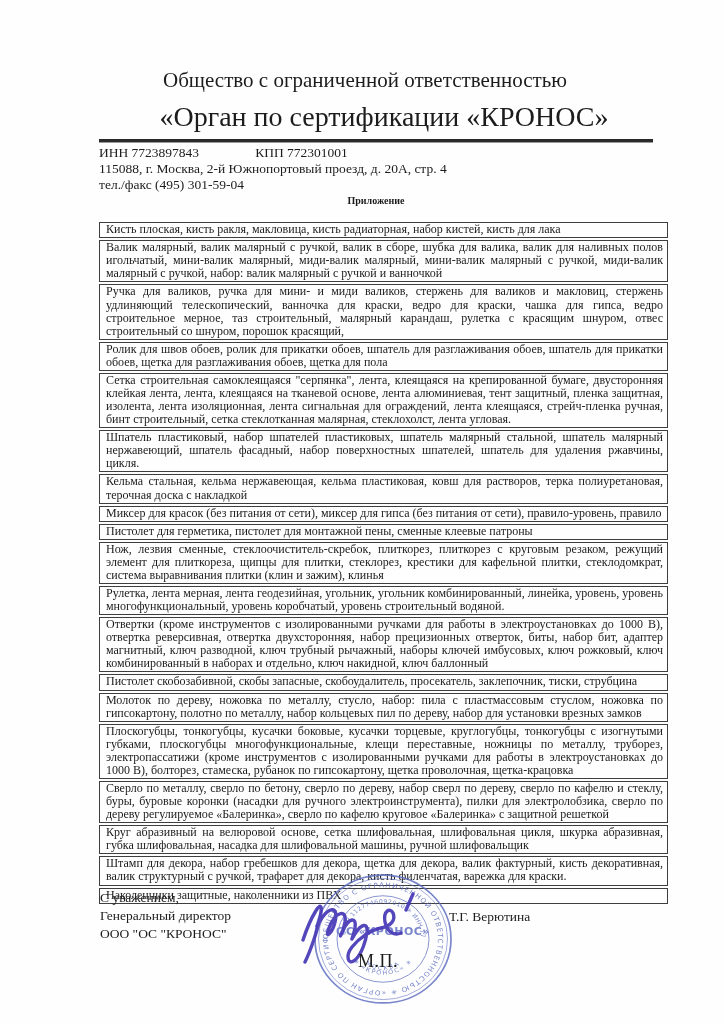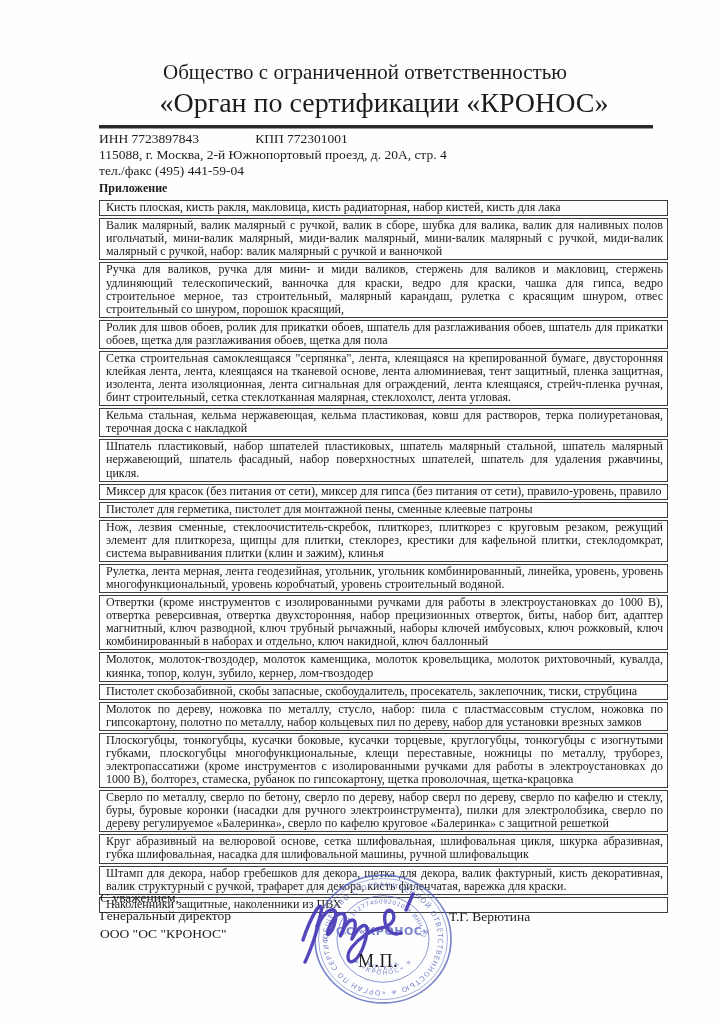--- a/index.html
+++ b/index.html
@@ -10,21 +10,21 @@
     background: #fefefe;
     overflow: hidden;
     font-family: "Liberation Serif", serif;
     color: #1c1c1c;
   }
   .header { padding-top: 60px; text-align: center; }
   .org-type {
     font-size: 21px;
     line-height: 1.2;
     font-weight: normal;
-    margin: 0;
+    margin: 8px;
     padding-left: 6px;
   }
   .org-name {
     font-size: 28px;
     line-height: 1.15;
     font-weight: normal;
     margin: 2px 0 0 0;
     padding-left: 44px;
   }
   .divider {
@@ -32,24 +32,24 @@
     height: 3px;
     background: #2a2a2a;
     box-shadow: 0 1px 0 #9a9a9a;
     margin: 6px 0 4px 99px;
   }
   .contact-block { width: 554px; margin-left: 99px; font-size: 13.5px; line-height: 1.08; }
   .inn-kpp span { display: inline-block; }
   .inn-kpp .gap { width: 56px; }
   .contact-line { margin-top: 1px; }
   .appendix-title {
-    width: 554px; margin: 3px 0 2px 99px;
-    text-align: left;
+    width: 554px; margin: 3px 0 14px 99px;
+    text-align: center;
     font-weight: bold;
-    font-size: 12px;
+    font-size: 10px;
   }
   table.doc-table {
     margin: 0 0 0 99px;
     width: 569px;
     border-collapse: separate;
     border-spacing: 0 2px;
     table-layout: fixed;
   }
   table.doc-table td {
     border: 1px solid #3e3e3e;
@@ -87,21 +87,21 @@
     <div class="org-name">«Орган по сертификации «КРОНОС»</div>
   </div>
 
   <div class="divider"></div>
 
   <div class="contact-block">
     <div class="inn-kpp">
       <span>ИНН 7723897843</span><span class="gap"></span><span>КПП 772301001</span>
     </div>
     <div class="contact-line">115088, г. Москва, 2-й Южнопортовый проезд, д. 20А, стр. 4</div>
-    <div class="contact-line">тел./факс (495) 441-59-04</div>
+    <div class="contact-line">тел./факс (495) 301-59-04</div>
   </div>
 
   <div class="appendix-title">Приложение</div>
 
   <table class="doc-table">
     <tbody>
         <tr>
           <td>Кисть плоская, кисть ракля, макловица, кисть радиаторная, набор кистей, кисть для лака</td>
         </tr>
         <tr>
@@ -110,42 +110,39 @@
         <tr>
           <td>Ручка для валиков, ручка для мини- и миди валиков, стержень для валиков и макловиц, стержень удлиняющий телескопический, ванночка для краски, ведро для краски, чашка для гипса, ведро строительное мерное, таз строительный, малярный карандаш, рулетка с красящим шнуром, отвес строительный со шнуром, порошок красящий,</td>
         </tr>
         <tr>
           <td>Ролик для швов обоев, ролик для прикатки обоев, шпатель для разглаживания обоев, шпатель для прикатки обоев, щетка для разглаживания обоев, щетка для пола</td>
         </tr>
         <tr>
           <td>Сетка строительная самоклеящаяся "серпянка", лента, клеящаяся на крепированной бумаге, двусторонняя клейкая лента, лента, клеящаяся на тканевой основе, лента алюминиевая, тент защитный, пленка защитная, изолента, лента изоляционная, лента сигнальная для ограждений, лента клеящаяся, стрейч-пленка ручная, бинт строительный, сетка стеклотканная малярная, стеклохолст, лента угловая.</td>
         </tr>
         <tr>
+          <td>Шпатель пластиковый, набор шпателей пластиковых, шпатель малярный стальной, шпатель малярный нержавеющий, шпатель фасадный, набор поверхностных шпателей, шпатель для удаления ржавчины, цикля.</td>
+        </tr>
+        <tr>
           <td>Кельма стальная, кельма нержавеющая, кельма пластиковая, ковш для растворов, терка полиуретановая, терочная доска с накладкой</td>
         </tr>
         <tr>
-          <td>Шпатель пластиковый, набор шпателей пластиковых, шпатель малярный стальной, шпатель малярный нержавеющий, шпатель фасадный, набор поверхностных шпателей, шпатель для удаления ржавчины, цикля.</td>
-        </tr>
-        <tr>
           <td>Миксер для красок (без питания от сети), миксер для гипса (без питания от сети), правило-уровень, правило</td>
         </tr>
         <tr>
           <td>Пистолет для герметика, пистолет для монтажной пены, сменные клеевые патроны</td>
         </tr>
         <tr>
           <td>Нож, лезвия сменные, стеклоочиститель-скребок, плиткорез, плиткорез с круговым резаком, режущий элемент для плиткореза, щипцы для плитки, стеклорез, крестики для кафельной плитки, стеклодомкрат, система выравнивания плитки (клин и зажим), клинья</td>
         </tr>
         <tr>
           <td>Рулетка, лента мерная, лента геодезийная, угольник, угольник комбинированный, линейка, уровень, уровень многофункциональный, уровень коробчатый, уровень строительный водяной.</td>
         </tr>
         <tr>
           <td>Отвертки (кроме инструментов с изолированными ручками для работы в электроустановках до 1000 В), отвертка реверсивная, отвертка двухсторонняя, набор прецизионных отверток, биты, набор бит, адаптер магнитный, ключ разводной, ключ трубный рычажный, наборы ключей имбусовых, ключ рожковый, ключ комбинированный в наборах и отдельно, ключ накидной, ключ баллонный</td>
-        </tr>
-        <tr>
-          <td>Молоток, молоток-гвоздодер, молоток каменщика, молоток кровельщика, молоток рихтовочный, кувалда, киянка, топор, колун, зубило, кернер, лом-гвоздодер</td>
         </tr>
         <tr>
           <td>Пистолет скобозабивной, скобы запасные, скобоудалитель, просекатель, заклепочник, тиски, струбцина</td>
         </tr>
         <tr>
           <td>Молоток по дереву, ножовка по металлу, стусло, набор: пила с пластмассовым стуслом, ножовка по гипсокартону, полотно по металлу, набор кольцевых пил по дереву, набор для установки врезных замков</td>
         </tr>
         <tr>
           <td>Плоскогубцы, тонкогубцы, кусачки боковые, кусачки торцевые, круглогубцы, тонкогубцы с изогнутыми губками, плоскогубцы многофункциональные, клещи переставные, ножницы по металлу, труборез, электропассатижи (кроме инструментов с изолированными ручками для работы в электроустановках до 1000 В), болторез, стамеска, рубанок по гипсокартону, щетка проволочная, щетка-крацовка</td>
         </tr>

